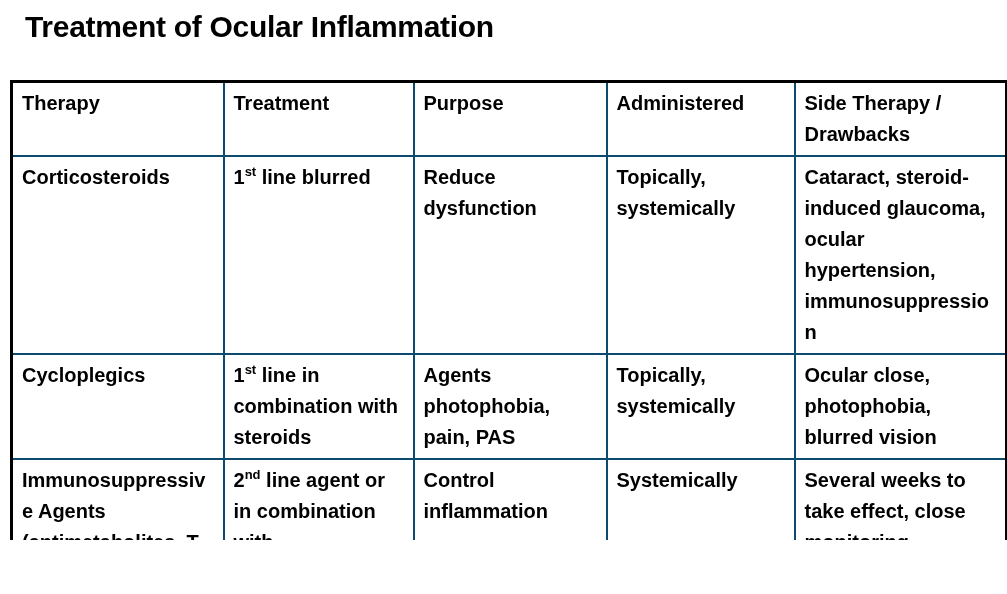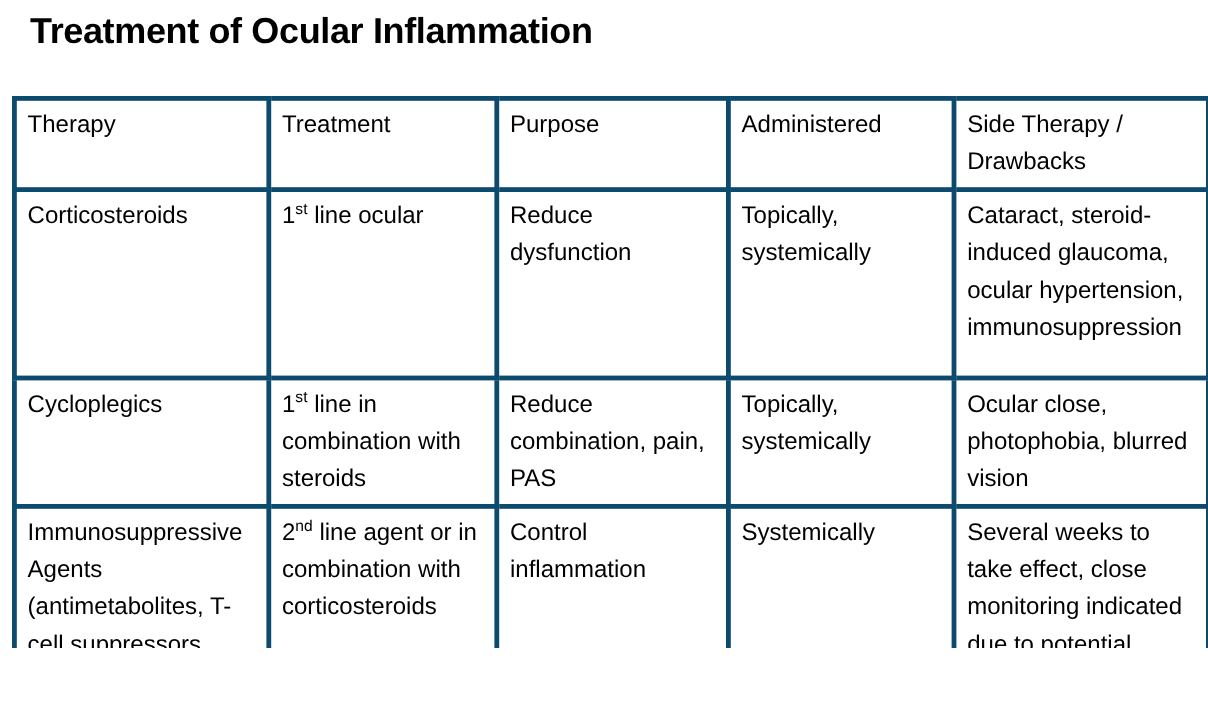--- a/index.html
+++ b/index.html
@@ -30,26 +30,26 @@
   table.tx-table {
     position: absolute;
     left: 10px;
     top: 80px;
     width: 995px;
     border-collapse: collapse;
     table-layout: fixed;
     border: 3px solid #000000;
   }
   table.tx-table td {
-    border: 4px solid #0c4a6e;
+    border: 2px solid #0c4a6e;
     vertical-align: top;
     padding: 5px 8px 5px 9px;
     font-size: 20px;
     line-height: 31px;
-    font-weight: 400;
+    font-weight: 700;
     color: #000000;
     overflow: hidden;
     word-wrap: break-word;
   }
   tr.header-row    { height: 62px;  }
   tr.row-cortico   { height: 157px; }
   tr.row-cyclo     { height: 92px;  }
   tr.row-immuno    { height: 192px; }
   sup.ord {
     font-size: 13px;
@@ -77,30 +77,30 @@
         <tr class="header-row">
       <td>Therapy</td>
       <td>Treatment</td>
       <td>Purpose</td>
       <td>Administered</td>
       <td>Side Therapy / Drawbacks</td>
     </tr>
 
     <tr class="row-cortico">
       <td>Corticosteroids</td>
-      <td><span>1</span><sup class="ord">st</sup><span> line ocular</span></td>
+      <td><span>1</span><sup class="ord">st</sup><span> line blurred</span></td>
       <td>Reduce dysfunction</td>
       <td>Topically, systemically</td>
       <td>Cataract, steroid-induced glaucoma, ocular hypertension, immunosuppression</td>
     </tr>
 
     <tr class="row-cyclo">
       <td>Cycloplegics</td>
       <td><span>1</span><sup class="ord">st</sup><span> line in combination with steroids</span></td>
-      <td>Reduce combination, pain, PAS</td>
+      <td>Agents photophobia, pain, PAS</td>
       <td>Topically, systemically</td>
       <td>Ocular close, photophobia, blurred vision</td>
     </tr>
 
     <tr class="row-immuno">
       <td>Immunosuppressive Agents (antimetabolites, T-cell suppressors, cytotoxic agents)</td>
       <td><span>2</span><sup class="ord">nd</sup><span> line agent or in combination with corticosteroids</span></td>
       <td>Control inflammation</td>
       <td>Systemically</td>
       <td>Several  weeks to take effect, close monitoring indicated due to potential organ dysfunction</td>

